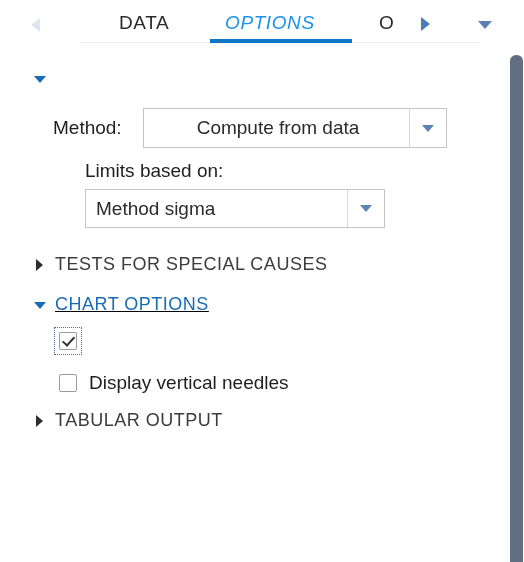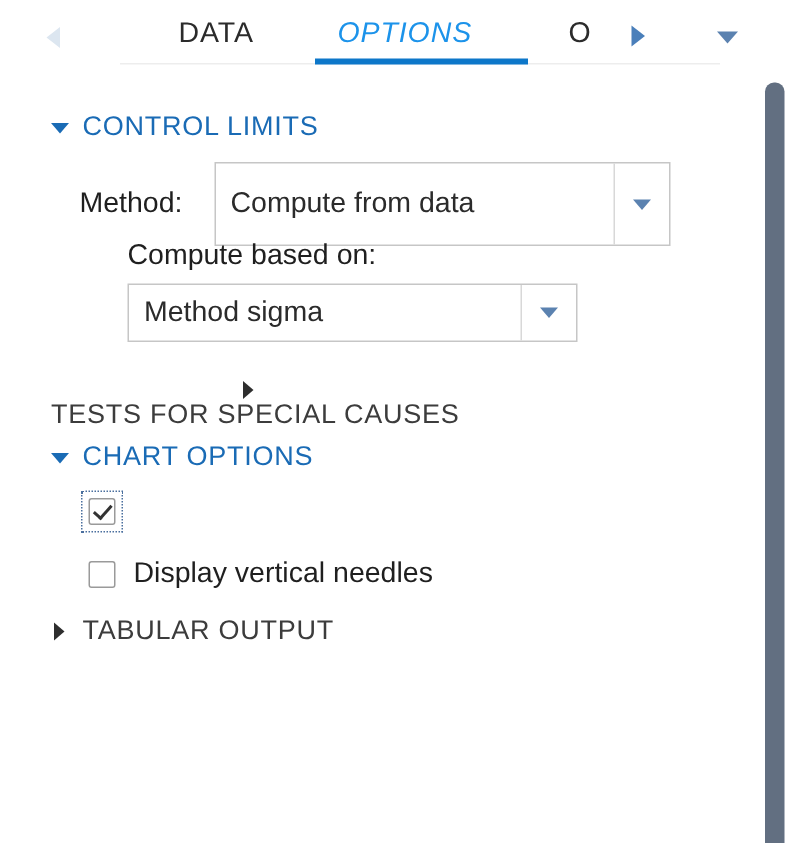--- a/index.html
+++ b/index.html
@@ -118,22 +118,22 @@
     border-top: 6px solid transparent;
     border-bottom: 6px solid transparent;
     border-left: 7px solid #2e2e2e;
     margin-left: 2px;
     margin-right: 12px;
   }
   .section-header.expanded .sec-label { color: #1a6bb5; }
   .section-header.collapsed .sec-label { color: #3c3c3c; }
 
   .sec-control-limits { left: 34px; top: 22px; }
-  .sec-tests         { left: 34px; top: 202px; flex-direction: column; }
-  .sec-chart-options { left: 34px; top: 242px; }
+  .sec-tests         { left: 34px; top: 202px; }
+  .sec-chart-options { left: 34px; top: 242px; text-decoration: underline; }
   .sec-tabular       { left: 34px; top: 358px; }
 
   
   .method-row {
     position: absolute;
     left: 53px;
     top: 56px;
     display: flex;
     align-items: center;
   }
@@ -169,21 +169,21 @@
     align-items: center;
     justify-content: center;
   }
   .combo .combo-arrow {
     width: 0; height: 0;
     border-left: 6px solid transparent;
     border-right: 6px solid transparent;
     border-top: 7px solid #5b82b0;
   }
 
-  .combo-method { width: 304px; height: 56px; }
+  .combo-method { width: 304px; height: 40px; padding-left: 43px; }
 
   
   .limits-group {
     position: absolute;
     left: 85px;
     top: 108px;
   }
   .limits-label {
     font-size: 19px;
     color: #1f1f1f;
@@ -280,35 +280,34 @@
 
   <div class="tab-underline-base"></div>
 
   <div class="tab-underline-active"></div>
 </div>
 
 <div class="content">
 
   <div class="section-header expanded sec-control-limits">
     <span class="tri"></span>
-    <span class="sec-label">CONTROL LIMITS</span>
   </div>
 
   <div class="method-row">
     <span class="method-label">Method:</span>
     <div class="combo combo-method">
       <div class="combo-value">Compute from data</div>
       <div class="combo-btn">
         <span class="combo-arrow"></span>
       </div>
     </div>
   </div>
 
   <div class="limits-group">
-    <div class="limits-label">Compute based on:</div>
+    <div class="limits-label">Limits based on:</div>
     <div class="combo combo-limits">
       <div class="combo-value">Method sigma</div>
       <div class="combo-btn">
         <span class="combo-arrow"></span>
       </div>
     </div>
   </div>
 
   <div class="section-header collapsed sec-tests">
     <span class="tri"></span>

